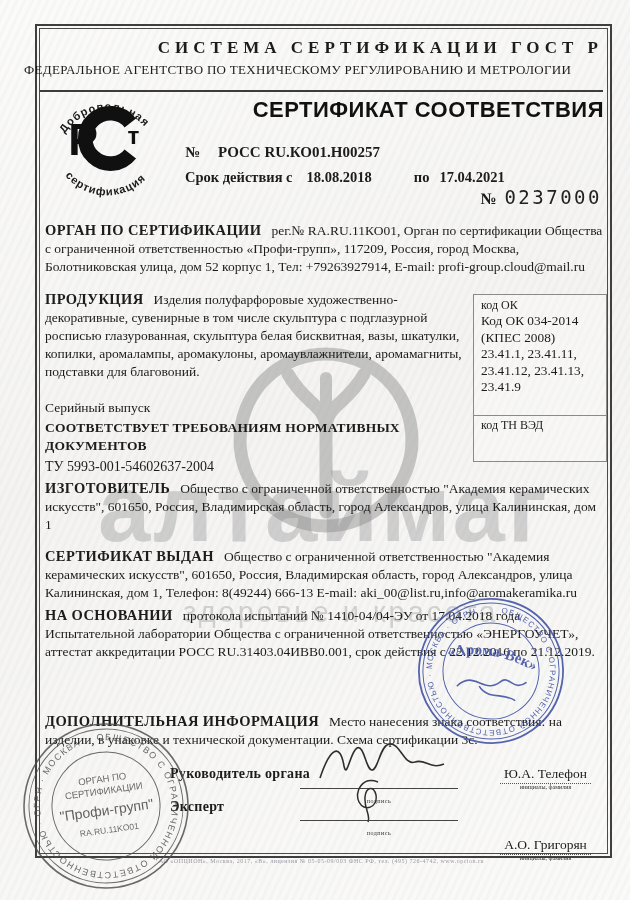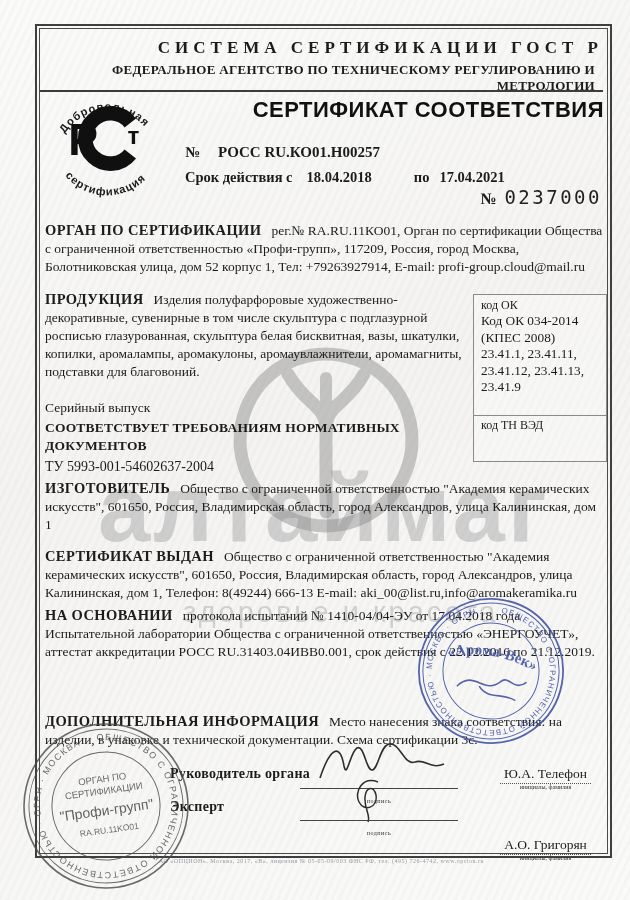--- a/index.html
+++ b/index.html
@@ -10,21 +10,21 @@
       linear-gradient(160deg,#fbfbfa 0%,#f4f3f1 45%,#fafaf8 100%);
     font-family:"Liberation Serif", serif;color:#1c1c1c;overflow:hidden;
   }
   .abs{position:absolute;}
   
   .frame-outer{position:absolute;left:35px;top:24px;width:573px;height:830px;border:2px solid #3f3f3f;z-index:1;}
   .frame-inner{position:absolute;inset:2px;border:1px solid #4a4a4a;}
   .hdr-divider{position:absolute;left:40px;top:90px;width:563px;border-top:2px solid #3c3c3c;z-index:2;}
   
   .hdr1{left:40px;top:38px;width:563px;text-align:right;font-size:17px;font-weight:bold;letter-spacing:5px;z-index:2;}
-  .hdr2{left:32px;top:62px;width:563px;text-align:right;font-size:13px;font-weight:bold;letter-spacing:0.3px;z-index:2;}
+  .hdr2{left:24px;top:62px;width:563px;text-align:left;font-size:13px;font-weight:normal;letter-spacing:0.3px;z-index:2;}
   .title{left:172px;top:97px;width:432px;text-align:right;font-family:"Liberation Sans",sans-serif;
          font-size:22px;font-weight:bold;letter-spacing:0.5px;color:#111;z-index:2;}
   .certno{left:185px;top:144px;font-size:15px;font-weight:bold;z-index:2;}
   .certno .val{margin-left:18px;}
   .validity{left:185px;top:169px;font-size:14.5px;font-weight:bold;z-index:2;}
   .validity .from{margin-left:14px;}
   .validity .po{margin-left:42px;}
   .validity .to{margin-left:10px;}
   .blankno{left:430px;top:186px;width:172px;text-align:right;z-index:2;}
   .blankno .nosign{font-size:16px;font-weight:bold;}
@@ -103,21 +103,21 @@
     </text>
     <path d="M88,30 A26,26 0 1 0 88,62" fill="none" stroke="#101010" stroke-width="15"></path>
     <text x="24" y="63" font-size="46" font-weight="bold" font-family="Liberation Sans, sans-serif" fill="#101010">Р</text>
     <text x="85" y="52" font-size="25" font-weight="bold" font-family="Liberation Sans, sans-serif" fill="#101010">т</text>
   </svg>
 
   <div class="abs certno">
     <span>№</span><span class="val">РОСС RU.КО01.Н00257</span>
   </div>
   <div class="abs validity">
-    <span>Срок действия с</span><span class="from">18.04.2018</span><span class="po">по</span><span class="to">17.04.2021</span>
+    <span>Срок действия с</span><span class="from">18.08.2018</span><span class="po">по</span><span class="to">17.04.2021</span>
   </div>
   <div class="abs blankno">
     <span class="nosign">№</span><span class="digits">0237000</span>
   </div>
 
   <p class="sec" style="top:207px">
     <b class="lbl">ОРГАН ПО СЕРТИФИКАЦИИ</b><span>рег.№ RA.RU.11КО01, Орган по сертификации Общества с ограниченной ответственностью «Профи-групп», 117209, Россия, город Москва, Болотниковская улица, дом 52 корпус 1, Тел: +79263927914, E-mail: profi-group.cloud@mail.ru</span>
   </p>
 
   <div class="sec" style="top:290px">

